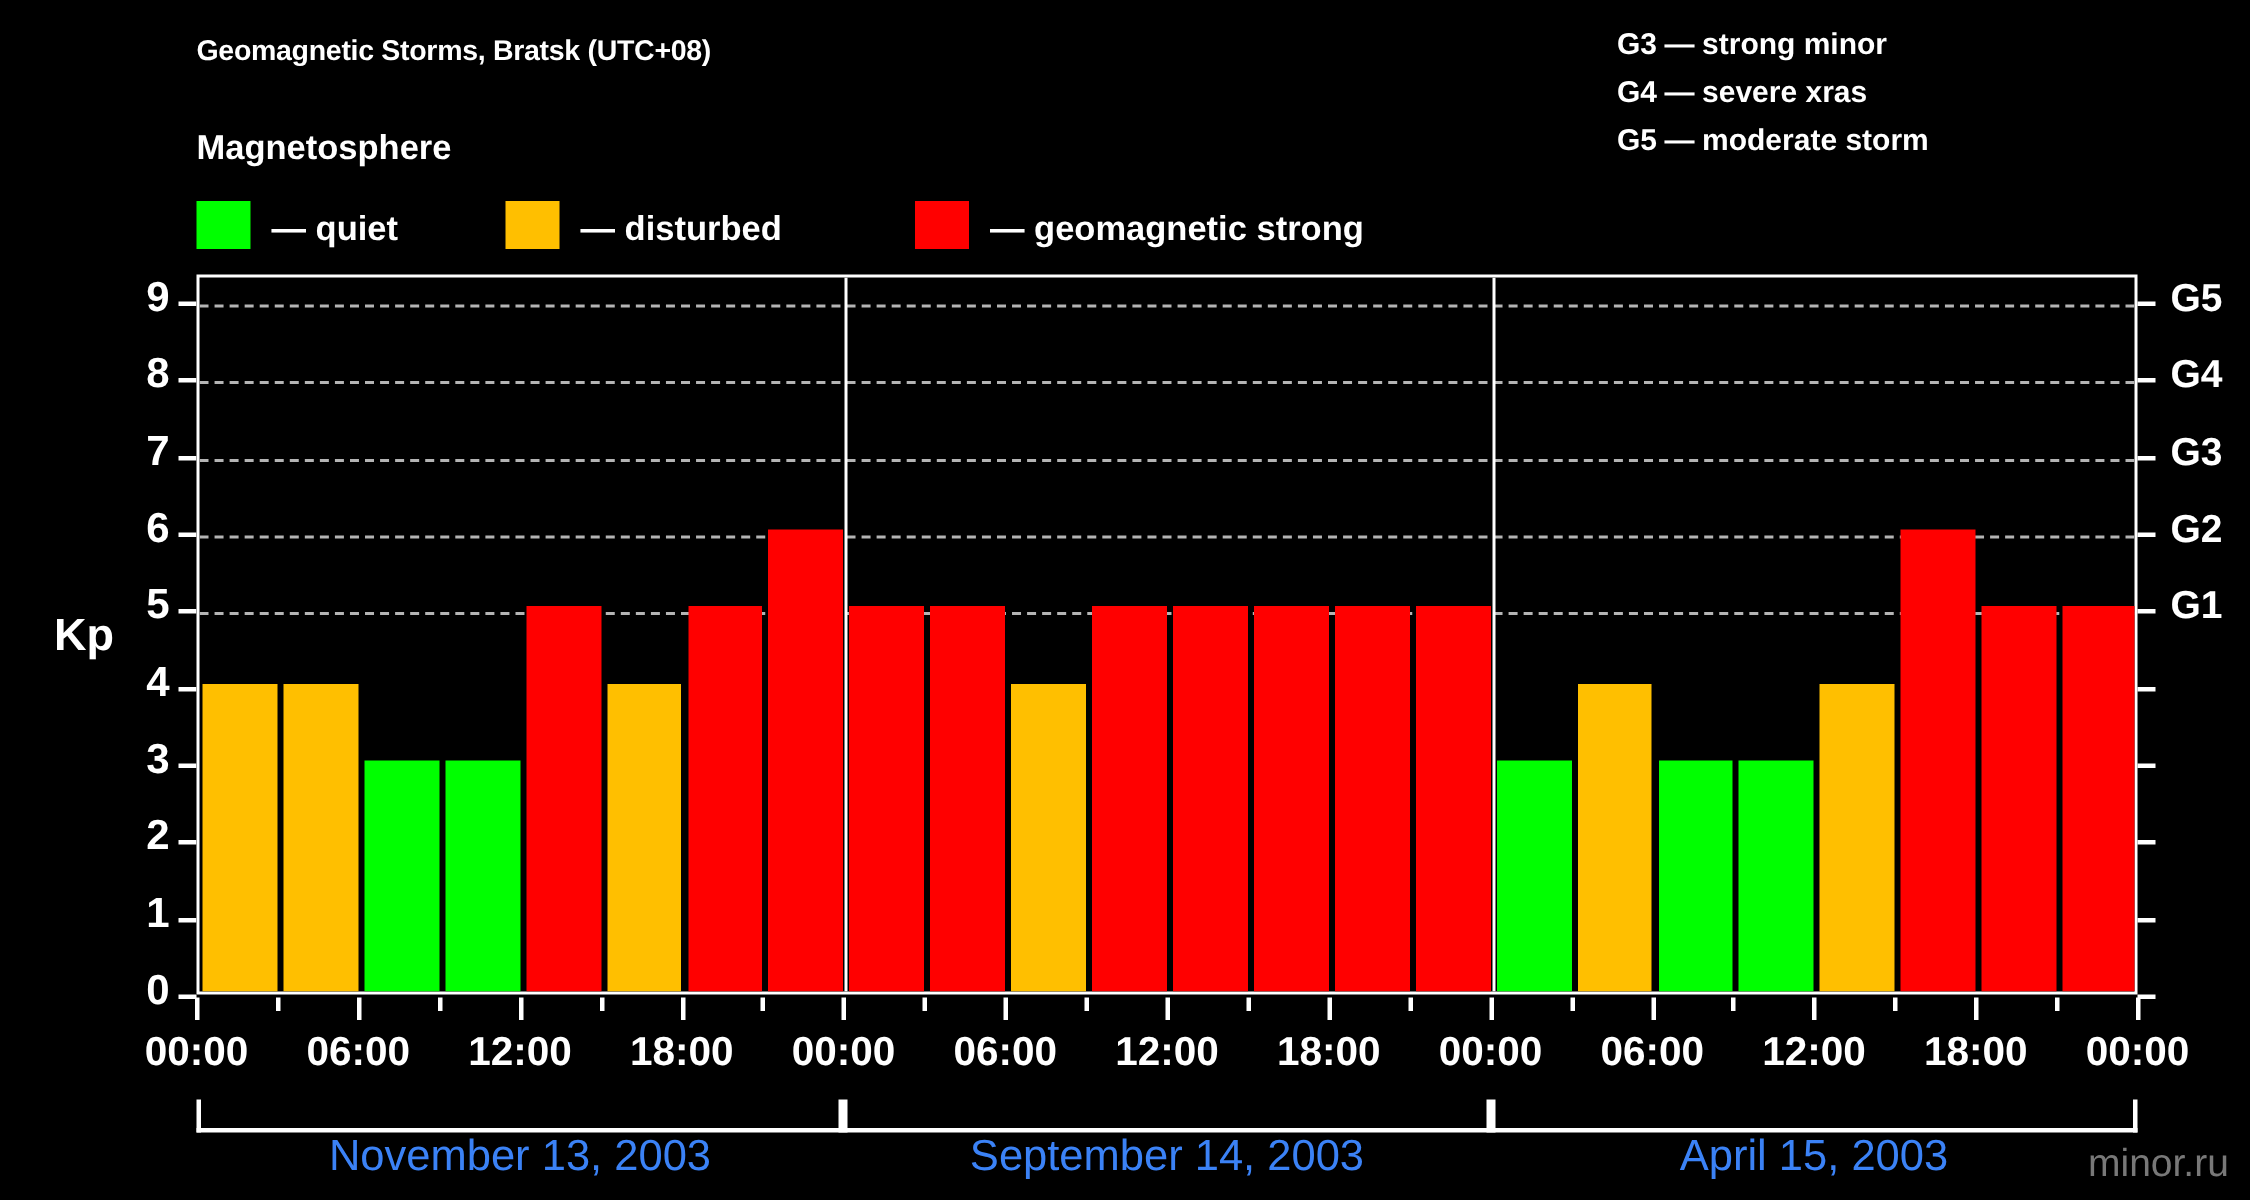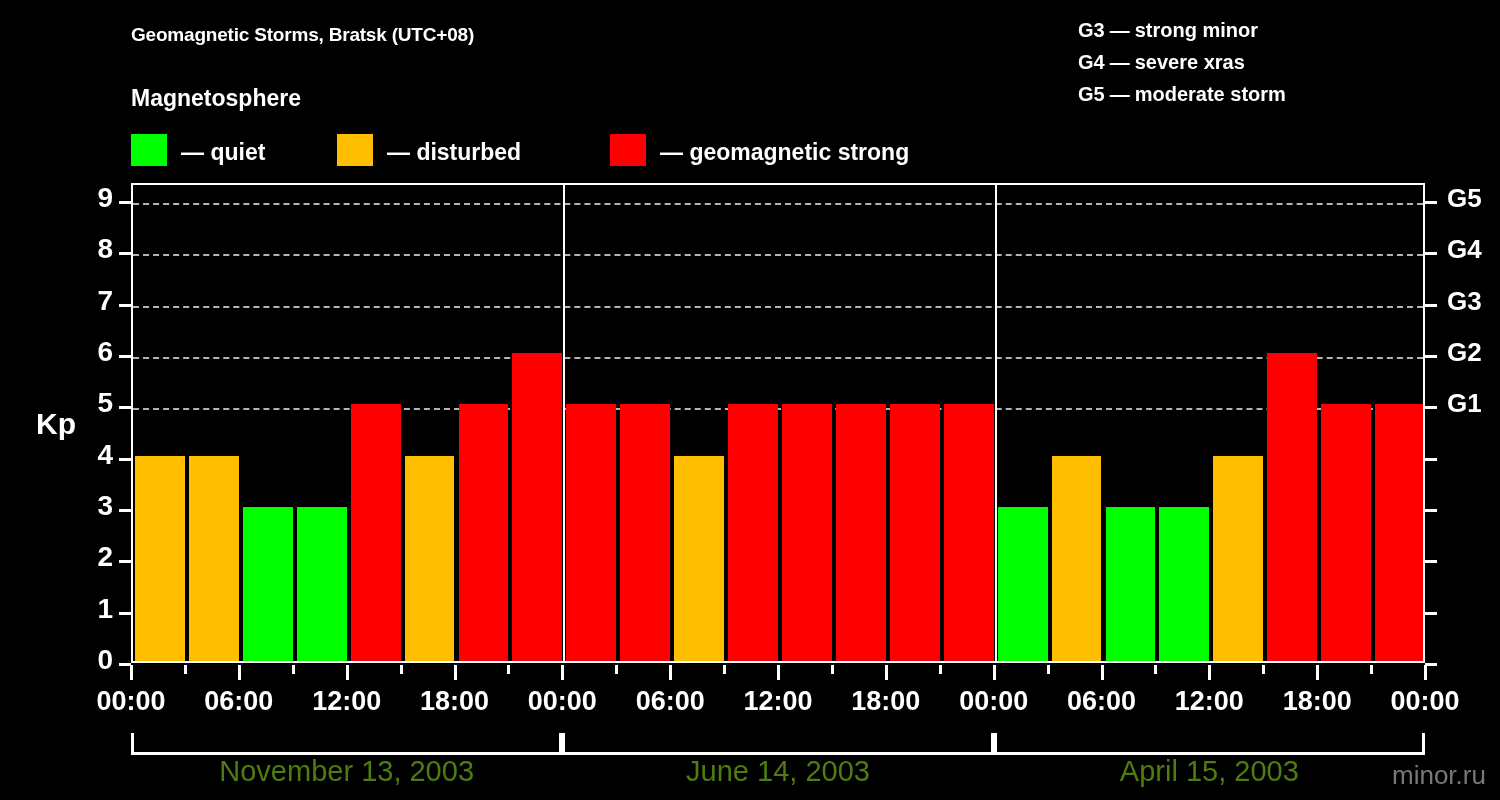--- a/index.html
+++ b/index.html
@@ -98,21 +98,21 @@
   
   .date-bands { position: absolute; left: 0; top: 733px; width: 1500px; height: 67px; }
   .date-bracket {
     position: absolute; top: 0; height: 22px;
     border-left: 3px solid #ffffff;
     border-right: 3px solid #ffffff;
     border-bottom: 3px solid #ffffff;
   }
   .date-text {
     position: absolute; top: 22px;
-    font-size: 29px; color: #4d7c0f; text-align: center;
+    font-size: 29px; color: #3b82f6; text-align: center;
     white-space: nowrap;
   }
 
   .watermark {
     position: absolute; left: 1392px; top: 760px;
     font-size: 26px; color: #787878; white-space: nowrap;
   }
 </style>
 </head>
 <body>
@@ -261,19 +261,19 @@
       <div class="x-label" style="left: 1101.5px;">06:00</div>
       <div class="x-label" style="left: 1209.33px;">12:00</div>
       <div class="x-label" style="left: 1317.17px;">18:00</div>
       <div class="x-label" style="left: 1425px;">00:00</div>
     </div>
 
   <div class="date-bands" id="date-bands">
       <div class="date-bracket" style="left: 131px; width: 431.333px;"></div>
       <div class="date-text" style="left: 131px; width: 431.333px;">November 13, 2003</div>
       <div class="date-bracket" style="left: 562.333px; width: 431.333px;"></div>
-      <div class="date-text" style="left: 562.333px; width: 431.333px;">June 14, 2003</div>
+      <div class="date-text" style="left: 562.333px; width: 431.333px;">September 14, 2003</div>
       <div class="date-bracket" style="left: 993.667px; width: 431.333px;"></div>
       <div class="date-text" style="left: 993.667px; width: 431.333px;">April 15, 2003</div>
     </div>
 
   <div class="watermark">minor.ru</div>
 </div>
 
 </body></html>

